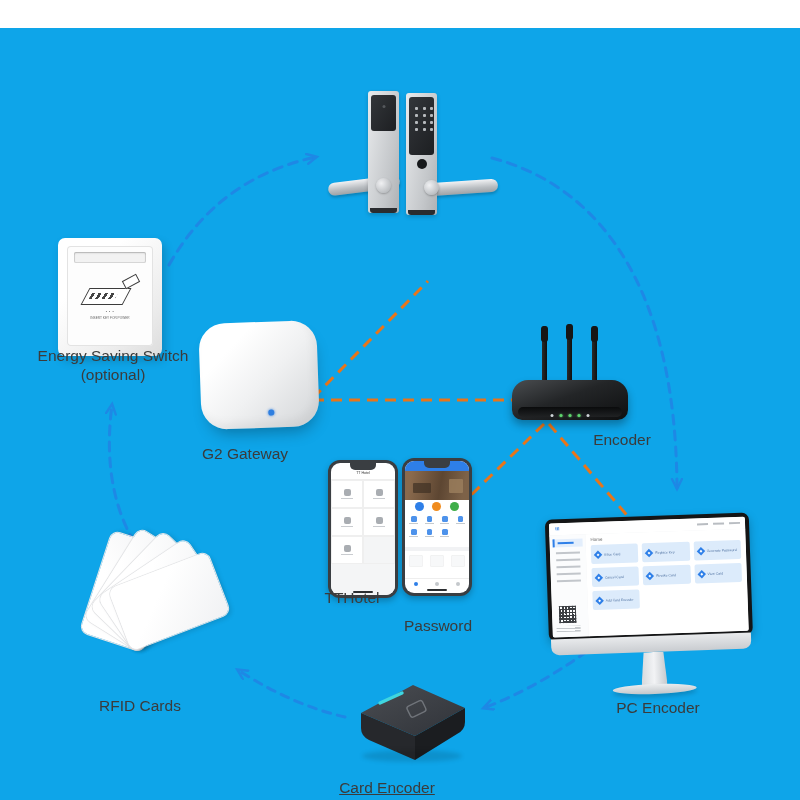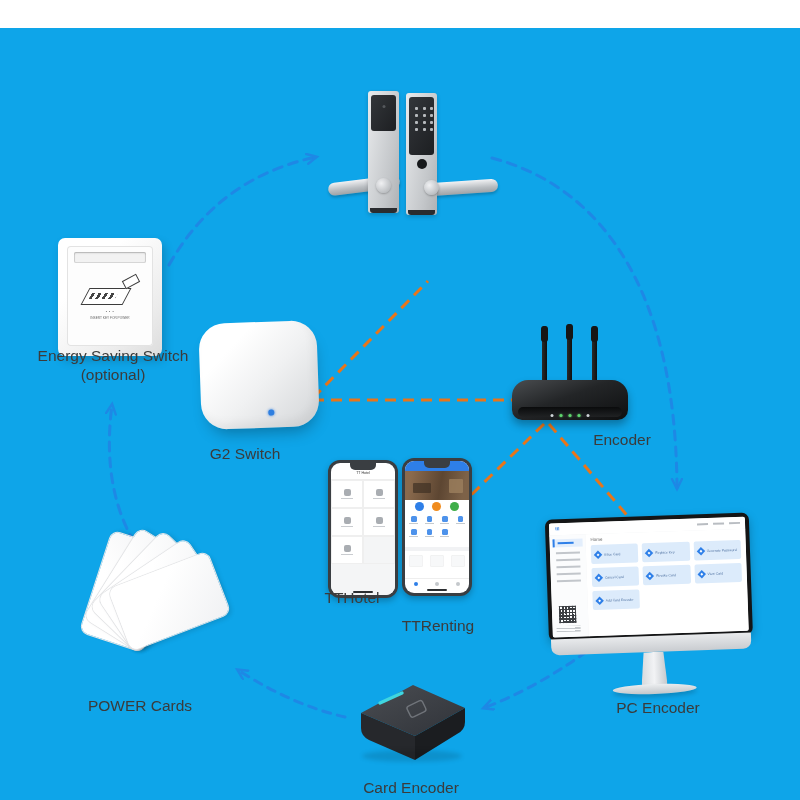--- a/index.html
+++ b/index.html
@@ -205,21 +205,21 @@
       <div class="eswitch-text2">INSERT KEY FOR POWER</div>
     </div>
   </div>
   <div class="label" style="left:18px;top:318px;width:190px;">Energy Saving Switch (optional)</div>
 
   <div class="abs gateway">
     <div class="gateway-body">
       <div class="gateway-led"></div>
     </div>
   </div>
-  <div class="label" style="left:165px;top:416px;width:160px;">G2 Switch</div>
+  <div class="label" style="left:165px;top:416px;width:160px;">G2 Gateway</div>
 
   <div class="abs router">
     <div class="antenna ant1"></div>
     <div class="antenna ant2"></div>
     <div class="antenna ant3"></div>
     <div class="router-body">
       <div class="router-front"></div>
       <div class="router-leds">
         <i class="rled w"></i>
           <i class="rled"></i>
@@ -313,21 +313,21 @@
       </div>
       <div class="ttr-nav">
         <i class="ttr-nd active"></i>
           <i class="ttr-nd"></i>
           <i class="ttr-nd"></i>
       </div>
       <div class="homebar"></div>
     </div>
   </div>
   <div class="label" style="left:302px;top:560px;width:100px;">TTHotel</div>
-  <div class="label" style="left:388px;top:588px;width:100px;">TTRenting</div>
+  <div class="label" style="left:388px;top:588px;width:100px;">Password</div>
 
   <div class="abs pc">
     <div class="pc-bezel">
       <div class="pc-screen">
         <div class="scr-top">
           <div class="scr-logo">ttl</div>
           <div class="scr-topmenu">
             <i class="scr-tm"></i>
               <i class="scr-tm"></i>
               <i class="scr-tm"></i>
@@ -386,33 +386,33 @@
   </div>
   <div class="label" style="left:598px;top:670px;width:120px;">PC Encoder</div>
 
   <div class="abs rfid">
     <div class="card c1"></div>
     <div class="card c2"></div>
     <div class="card c3"></div>
     <div class="card c4"></div>
     <div class="card c5"></div>
   </div>
-  <div class="label" style="left:80px;top:668px;width:120px;">POWER Cards</div>
+  <div class="label" style="left:80px;top:668px;width:120px;">RFID Cards</div>
 
   <div class="abs encoder">
     <div class="enc-shadow"></div>
     <svg width="120" height="96" viewBox="0 0 120 96">
       <defs>
         <linearGradient id="encTop" x1="0" y1="0" x2="1" y2="1">
           <stop offset="0" stop-color="#4a4d52"></stop>
             <stop offset="1" stop-color="#303339"></stop>
         </linearGradient>
       </defs>
       <path d="M9,41 L61,13 L113,36 L63,64 Z" fill="url(#encTop)"></path>
       <path d="M9,41 L9,56 Q9,64 17,68 L63,88 L63,64 Z" fill="#26282c"></path>
       <path d="M63,64 L113,36 L113,50 Q113,58 105,62 L63,88 Z" fill="#1b1d20"></path>
       <line x1="28" y1="31" x2="50" y2="21" stroke="#3fd6e0" stroke-width="3.4" stroke-linecap="round"></line>
       <rect x="56" y="31" width="17" height="12" rx="2.5" fill="none" stroke="#70747a" stroke-width="1.4" transform="rotate(-26 64 37)"></rect>
     </svg>
   </div>
-  <div class="label" style="left:346px;top:750px;width:130px;">Card Encoder</div>
+  <div class="label" style="left:322px;top:750px;width:130px;text-decoration:underline;">Card Encoder</div>
 
 </div>
 
 </body></html>

